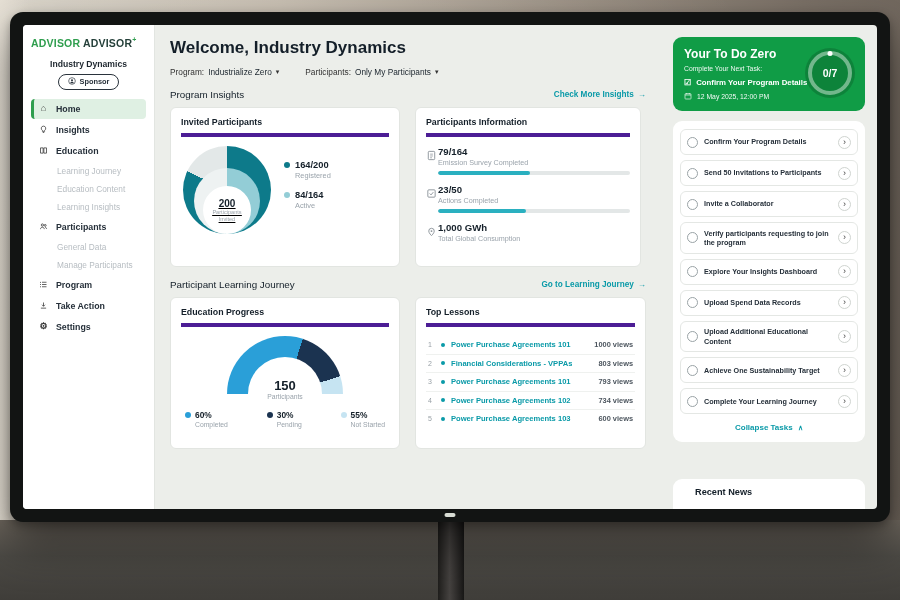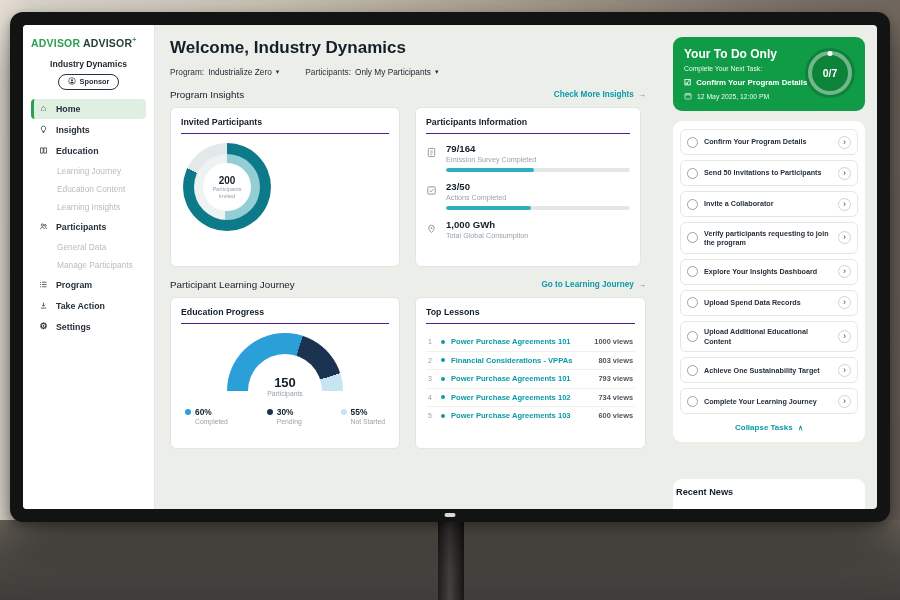--- a/index.html
+++ b/index.html
@@ -51,43 +51,43 @@
   .filters { display:flex; gap:26px; margin-top:9px; }
   .filter { display:flex; align-items:center; font-size:8.3px; color:#333; cursor:pointer; }
   .filter-value { font-weight:normal; margin-left:4px; color:#1b252e; }
   .chevron-down { font-size:7px; margin-left:4px; color:#333; }
   .section-row { display:flex; justify-content:space-between; align-items:center; margin-top:12px; margin-bottom:7px; }
   .section-title { font-size:9.8px; font-weight:normal; color:#141f29; }
   .tlink { font-size:8.2px; font-weight:bold; color:#0a9aa8; display:flex; align-items:center; gap:4px; cursor:pointer; text-decoration:none; }
   .cards { display:flex; gap:15px; }
   .card { background:#fff; border:1px solid #e2e5e1; border-radius:6px; padding:9px 10px; }
   .card-title { font-size:8.8px; font-weight:bold; color:#141f29;
-    border-bottom:1px solid #4c1d95; padding-bottom:6px; margin-bottom:9px; }
+    border-bottom:4px solid #4c1d95; padding-bottom:6px; margin-bottom:9px; }
 
   
   .card-invited { width:230px; height:160px; }
   .donut-flex { display:flex; align-items:center; gap:13px; padding-left:2px; }
-  .donut-ring { border-radius:50%; display:flex; align-items:center; justify-content:center; }
+  .donut-ring { border-radius:50%; display:flex; align-items:flex-end; justify-content:center;text-decoration:underline; }
   .ring-outer { width:88px; height:88px; }
   .ring-inner { width:66px; height:66px; }
   .donut-hole { width:48px; height:48px; border-radius:50%; background:#fff;
     display:flex; flex-direction:column; align-items:center; justify-content:center; text-align:center; }
   .donut-value { font-size:10px; font-weight:bold; color:#141f29; }
   .donut-label { font-size:5.6px; color:#9aa3ab; line-height:1.2; width:40px; }
   .legend-item { margin-bottom:10px; }
   .legend-top { display:flex; align-items:center; gap:5px; }
   .ldot { width:6px; height:6px; border-radius:50%; flex-shrink:0; }
   .ldot-dark { background:#0d7a8a; }
   .ldot-light { background:#93cdd6; }
   .legend-value { font-size:9.3px; font-weight:bold; color:#141f29; }
   .legend-label { font-size:7.4px; color:#9aa3ab; margin-left:11px; margin-top:1px; }
 
   
   .card-info { width:226px; height:160px; }
-  .stat { display:flex; gap:8px; margin-bottom:9px; }
+  .stat { display:flex; margin-bottom:9px; }
   .stat-icon { width:12px; padding-top:1px; flex-shrink:0; }
   .stat-body { flex:1; }
   .stat-value { font-size:9.6px; font-weight:bold; color:#141f29; }
   .stat-label { font-size:7.2px; color:#9aa3ab; margin-top:1px; }
   .stat-bar { height:4px; border-radius:2px; background:#e3e7e7; margin-top:4px; overflow:hidden; }
   .stat-fill { height:100%; border-radius:2px; background:#2ab0c0; }
 
   
   .card-education { width:230px; height:152px; }
   .gauge-wrap { position:relative; width:116px; margin:2px auto 0; }
@@ -133,21 +133,21 @@
   .task-row { display:flex; align-items:center; gap:6px; border:1px solid #e4e7e4;
     border-radius:6px; padding:5.5px 6px; margin-bottom:5px; cursor:pointer; background:#fff; }
   .task-check { width:11px; height:11px; border-radius:50%; border:1.3px solid #9aa3a6; flex-shrink:0; }
   .task-label { flex:1; font-size:7.2px; font-weight:bold; color:#26303a; line-height:1.3; }
   .task-go { width:13px; height:13px; border-radius:50%; border:1px solid #cfd4d0; color:#444;
     font-size:9px; line-height:11px; text-align:center; flex-shrink:0; }
   .collapse-link { text-align:center; font-size:8px; font-weight:bold; color:#0a9aa8;
     padding:4px 0 6px; cursor:pointer; }
   .collapse-caret { font-size:7px; margin-left:3px; }
 
-  .news-card { margin-top:auto; background:#fff; border-radius:9px 9px 0 0; padding:8px 3px 12px; flex-shrink:0; }
+  .news-card { margin-top:auto; background:#fff; border-radius:9px 9px 0 0; padding:8px 22px 12px; flex-shrink:0; }
   .news-title { font-size:9.2px; font-weight:bold; color:#141f29; }
 </style>
 </head>
 <body>
 
 <div class="scene">
   <div class="scene-glow"></div>
   <div class="wall-light"></div>
   <div class="floor"></div>
   <div class="stand"></div>
@@ -265,20 +265,36 @@
 
           <section class="card card-invited">
             <div class="card-title">Invited Participants</div>
             <div class="donut-flex">
               <div class="donut-ring ring-outer" style="background: conic-gradient(rgb(13, 122, 138) 0deg, rgb(13, 122, 138) 82%, rgb(227, 232, 232) 0deg);">
                 <div class="donut-ring ring-inner" style="background: conic-gradient(rgb(147, 205, 214) 0deg, rgb(147, 205, 214) 51.2%, rgb(238, 242, 242) 0deg);">
                   <div class="donut-hole">
                     <div class="donut-value">200</div>
                     <div class="donut-label">Participants Invited</div>
                   </div>
+                </div>
+              </div>
+              <div>
+                <div class="legend-item">
+                  <div class="legend-top">
+                    <span class="ldot ldot-dark"></span>
+                    <span class="legend-value">164/200</span>
+                  </div>
+                  <div class="legend-label">Registered</div>
+                </div>
+                <div class="legend-item">
+                  <div class="legend-top">
+                    <span class="ldot ldot-light"></span>
+                    <span class="legend-value">84/164</span>
+                  </div>
+                  <div class="legend-label">Active</div>
                 </div>
               </div>
             </div>
           </section>
 
           <section class="card card-info">
             <div class="card-title">Participants Information</div>
             <div class="stat">
               <span class="stat-icon">
                 <svg viewBox="0 0 24 24" width="11" height="11">
@@ -402,21 +418,21 @@
               <span class="lesson-dot"></span>
               <a class="lesson-title">Power Purchase Agreements 103</a>
               <span class="lesson-views">600 views</span>
             </div>
           </section>
         </div>
       </main>
 
       <aside class="right">
         <div class="todo-card">
-          <div class="todo-title">Your To Do Only</div>
+          <div class="todo-title">Your To Do Zero</div>
           <div class="todo-sub">Complete Your Next Task:</div>
           <div class="todo-next">
             <span class="todo-check">☑</span>
             <span>Confirm Your Program Details</span>
           </div>
           <div class="todo-date">
             <span>
               <svg viewBox="0 0 24 24" width="8" height="8">
                   <rect x="3" y="5" width="18" height="16" rx="2" fill="none" stroke="#fff" stroke-width="2"></rect>
                   <path d="M3 9h18M8 3v4M16 3v4" stroke="#fff" stroke-width="2"></path>

